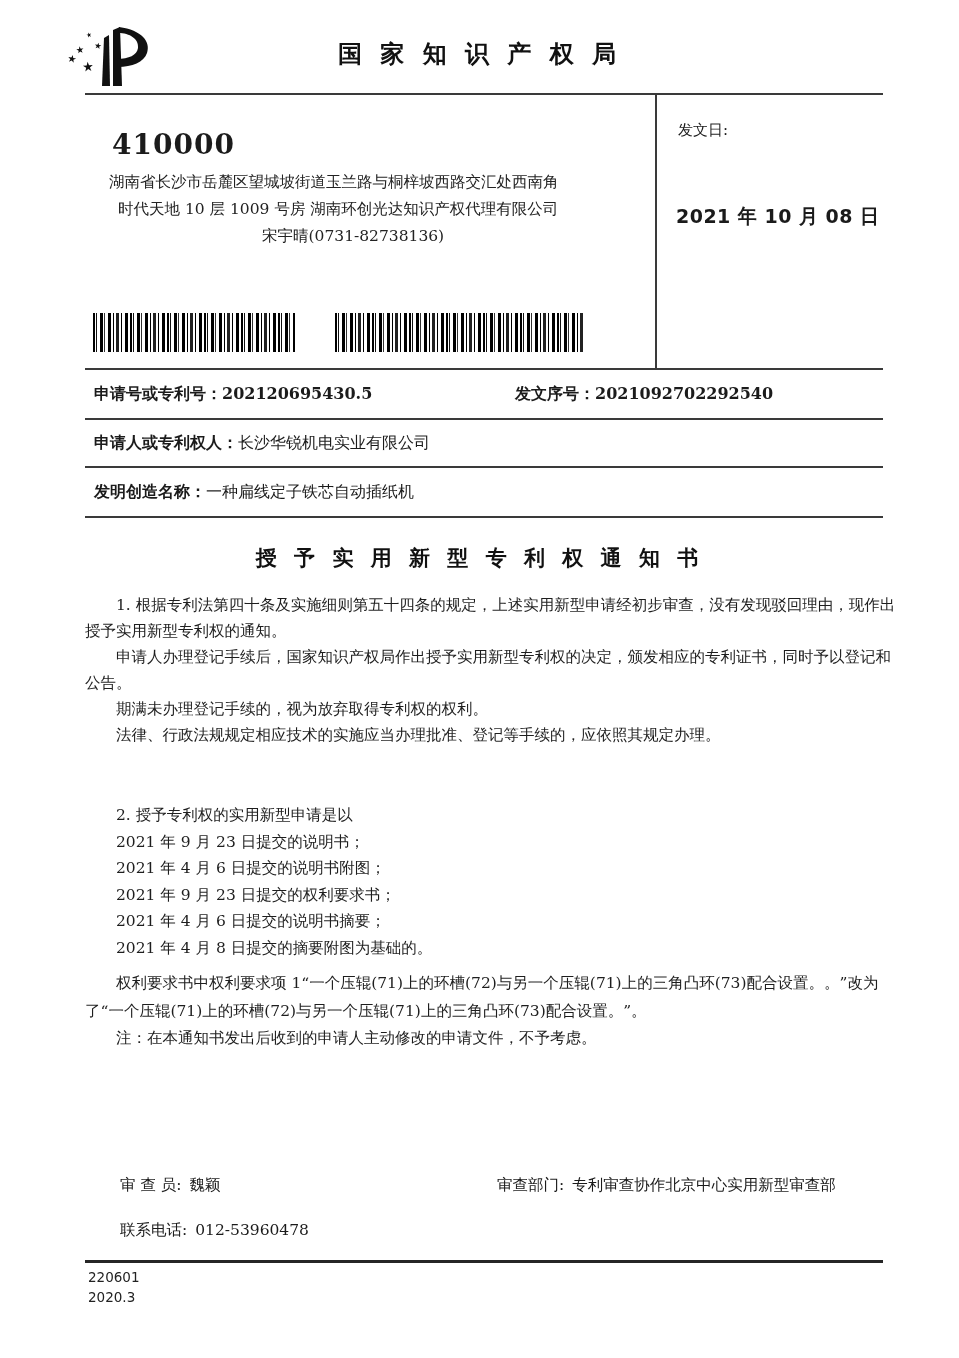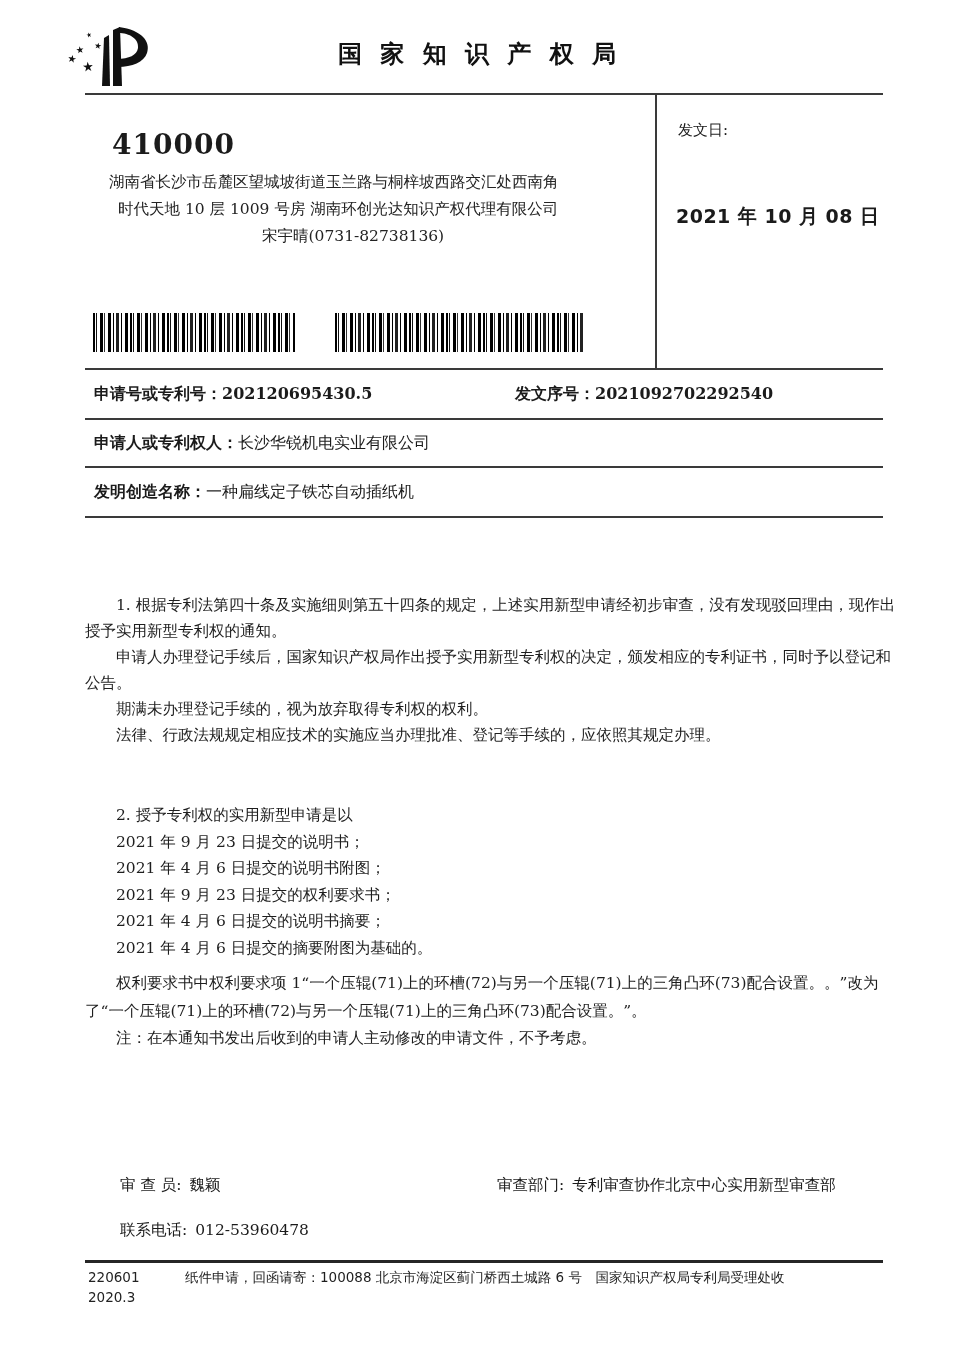--- a/index.html
+++ b/index.html
@@ -109,35 +109,36 @@
   <div class="rowtext" style="left:515px;top:384px;">
     <span class="blabel">发文序号：</span><span class="bval">2021092702292540</span>
   </div>
   <div class="rowtext" style="left:94px;top:433px;">
     <span class="blabel">申请人或专利权人：</span><span>长沙华锐机电实业有限公司</span>
   </div>
   <div class="rowtext" style="left:94px;top:482px;">
     <span class="blabel">发明创造名称：</span><span>一种扁线定子铁芯自动插纸机</span>
   </div>
 
+  <div class="notice-title">授 予 实 用 新 型 专 利 权 通 知 书</div>
 
   <div class="body-block lh26" style="top:592px;">
     <p>1. 根据专利法第四十条及实施细则第五十四条的规定，上述实用新型申请经初步审查，没有发现驳回理由，现作出授予实用新型专利权的通知。</p>
     <p>申请人办理登记手续后，国家知识产权局作出授予实用新型专利权的决定，颁发相应的专利证书，同时予以登记和公告。</p>
     <p>期满未办理登记手续的，视为放弃取得专利权的权利。</p>
     <p>法律、行政法规规定相应技术的实施应当办理批准、登记等手续的，应依照其规定办理。</p>
   </div>
 
   <div class="body-block" style="top:802px;">
     <div class="sec2line">2. 授予专利权的实用新型申请是以</div>
     <div class="sec2line">2021 年 9 月 23 日提交的说明书；</div>
     <div class="sec2line">2021 年 4 月 6 日提交的说明书附图；</div>
     <div class="sec2line">2021 年 9 月 23 日提交的权利要求书；</div>
     <div class="sec2line">2021 年 4 月 6 日提交的说明书摘要；</div>
-    <div class="sec2line">2021 年 4 月 6 日提交的摘要附图为基础的。</div>
+    <div class="sec2line">2021 年 4 月 8 日提交的摘要附图为基础的。</div>
   </div>
 
   <div class="body-block lh27" style="top:970px;">
     <p>权利要求书中权利要求项 1“一个压辊(71)上的环槽(72)与另一个压辊(71)上的三角凸环(73)配合设置。。”改为了“一个压辊(71)上的环槽(72)与另一个压辊(71)上的三角凸环(73)配合设置。”。</p>
     <p>注：在本通知书发出后收到的申请人主动修改的申请文件，不予考虑。</p>
   </div>
 
   <div class="sign" style="left:120px;top:1175px;">
     <span>审 查 员:</span><span class="val">魏颖</span>
   </div>
@@ -147,16 +148,15 @@
   <div class="sign" style="left:120px;top:1220px;">
     <span>联系电话:</span><span class="val">012-53960478</span>
   </div>
 
   <div class="thickline" style="top:1260px;left:85px;width:798px;"></div>
   <div class="footer-codes">
     <div>220601</div>
     <div>2020.3</div>
   </div>
   <div class="footer-text">
-    <div>纸件申请，回函请寄：100088 北京市海淀区蓟门桥西土城路 6 号　国家知识产权局专利局受理处收</div>
   </div>
 
 </div>
 
 </body></html>

